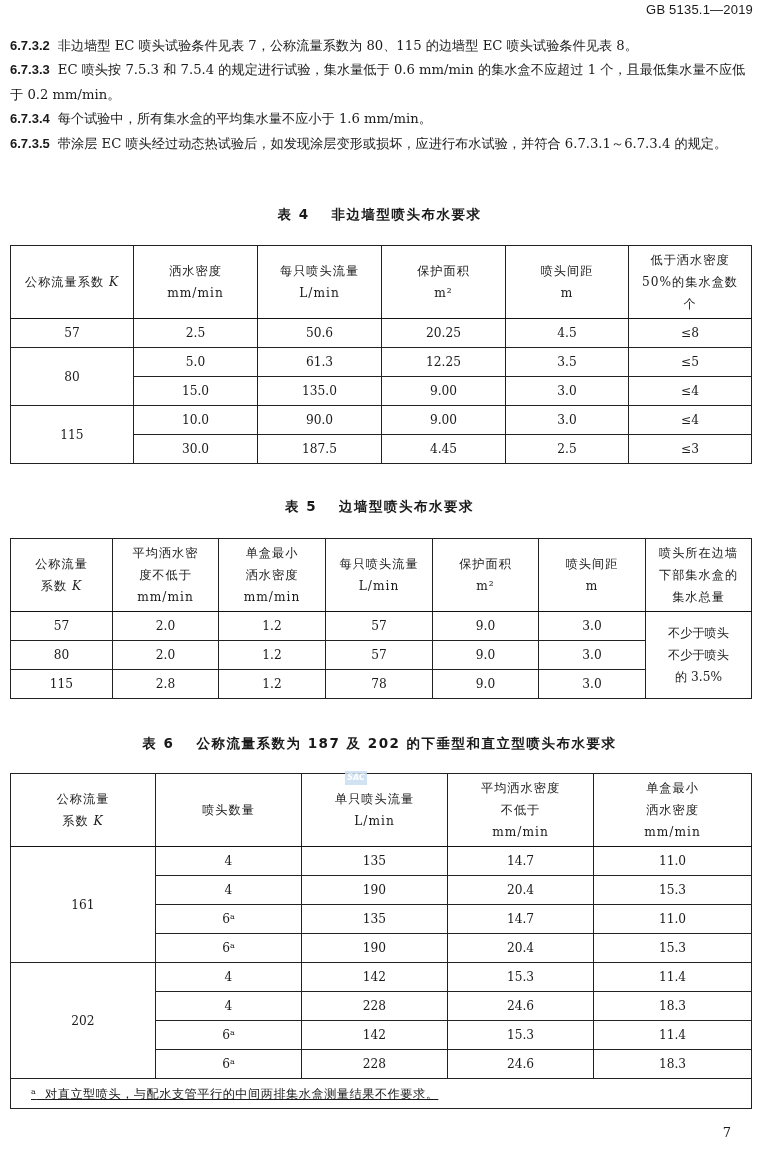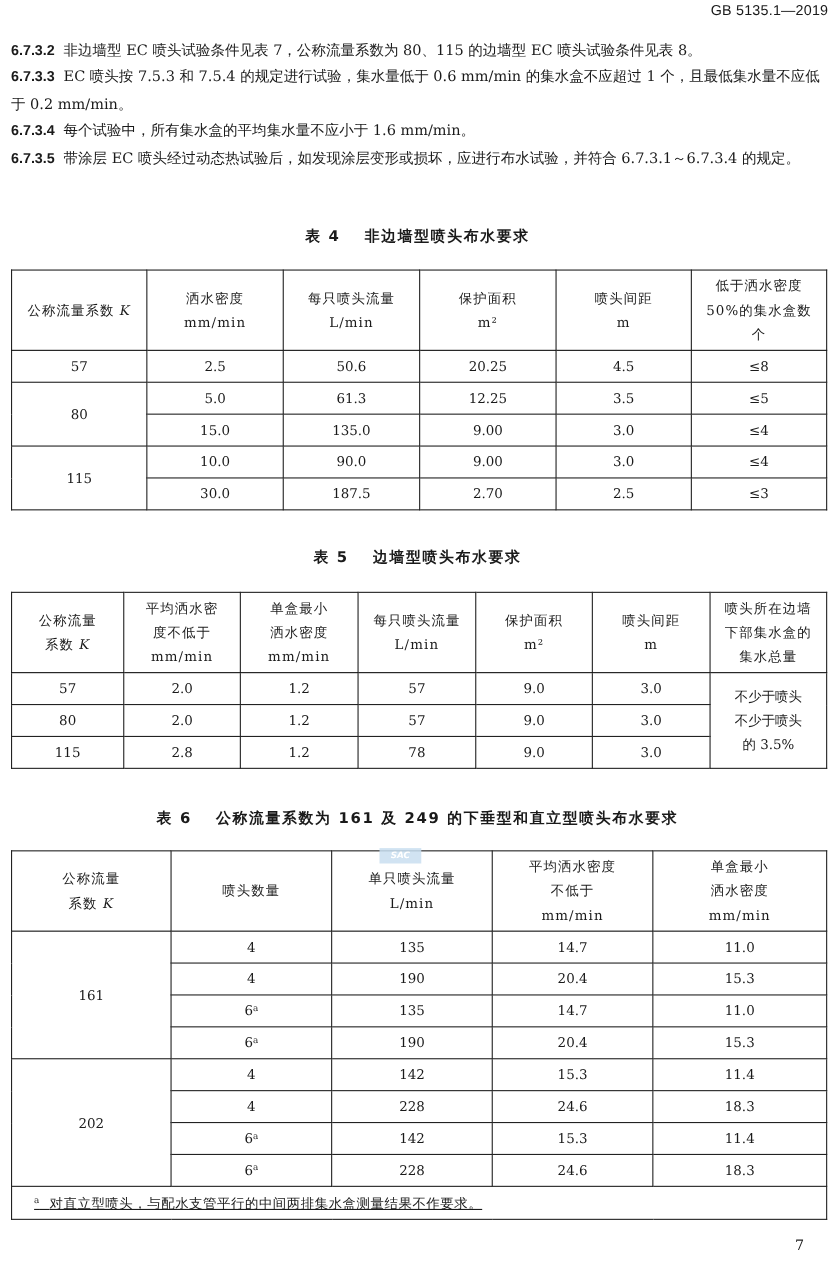--- a/index.html
+++ b/index.html
@@ -42,21 +42,21 @@
   table.std thead tr th { border-bottom: 1.6px solid #111; }
   table.std th { letter-spacing: 1px; }
   .it { font-style: italic; }
   .grp-sep td { border-top: 1.6px solid #222; }
   .footnote-cell { text-align: left !important; padding-left: 20px !important; letter-spacing: 0.5px; }
   sup { font-size: 8px; vertical-align: 4px; line-height: 0; }
   .page-number {
     position: absolute; right: 28px; top: 1125px; font-size: 13px;
   }
   .watermark {
-    position: absolute; left: 345px; top: 771px; width: 38px; height: 14px;
+    position: absolute; left: 345px; top: 771px; width: 22px; height: 14px;
     background: #c9dff0; color: #ffffff; font-size: 8px; font-style: italic; font-weight: bold;
     font-family: "DejaVu Sans", sans-serif; text-align: center; line-height: 14px; opacity: 0.85;
   }
 </style>
 </head>
 <body>
 
 <div class="header-code">GB 5135.1—2019</div>
 
 <div class="para" style="top:34px;">
@@ -138,21 +138,21 @@
       <td rowspan="2">115</td>
       <td>10.0</td>
       <td>90.0</td>
       <td>9.00</td>
       <td>3.0</td>
       <td>≤4</td>
     </tr>
     <tr style="height:29px;">
       <td>30.0</td>
       <td>187.5</td>
-      <td>2.70</td>
+      <td>4.45</td>
       <td>2.5</td>
       <td>≤3</td>
     </tr>
   </tbody>
 </table>
 
 <div class="table-title" style="top:498px;">
   <span class="tno">表 5</span><span>边墙型喷头布水要求</span>
 </div>
 <table class="std" style="top:538px;">
@@ -227,21 +227,21 @@
       <td>2.8</td>
       <td>1.2</td>
       <td>78</td>
       <td>9.0</td>
       <td>3.0</td>
     </tr>
   </tbody>
 </table>
 
 <div class="table-title" style="top:735px;">
-  <span class="tno">表 6</span><span>公称流量系数为 161 及 249 的下垂型和直立型喷头布水要求</span>
+  <span class="tno">表 6</span><span>公称流量系数为 187 及 202 的下垂型和直立型喷头布水要求</span>
 </div>
 <table class="std" style="top:773px;">
   <colgroup>
       <col style="width:145px">
       <col style="width:146px">
       <col style="width:146px">
       <col style="width:146px">
       <col style="width:158px">
     </colgroup>
   <thead>

